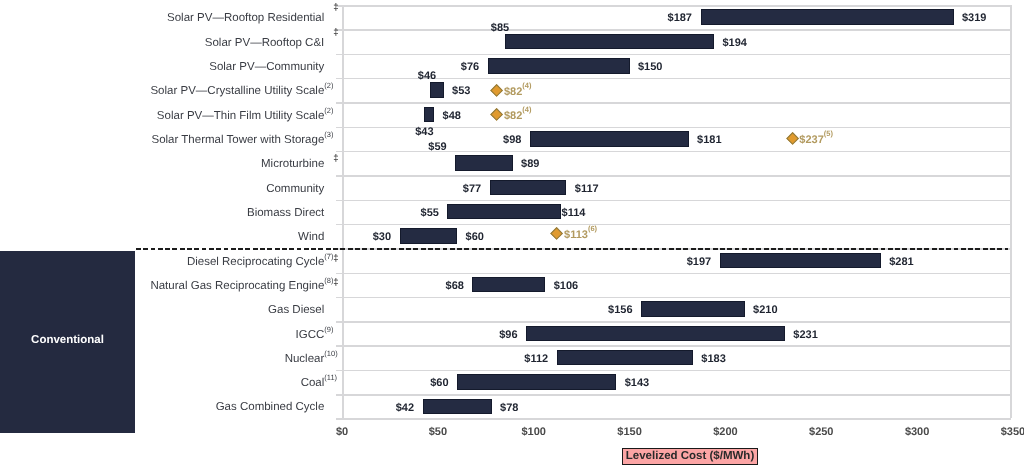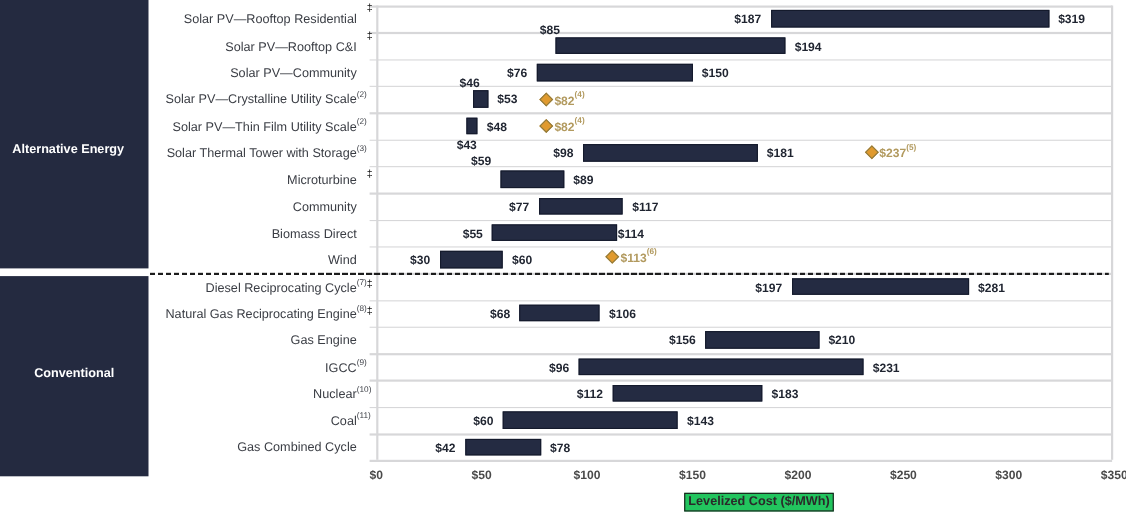--- a/index.html
+++ b/index.html
@@ -40,31 +40,28 @@
   .marker{position:absolute;}
   .mdia{position:absolute;background:#e09a2e;border:1px solid #8d7a3e;transform:rotate(45deg);}
   .mlabel{position:absolute;font-size:11px;font-weight:bold;color:#b29a5f;white-space:nowrap;line-height:14px;}
   .mlabel sup{font-size:7.5px;line-height:0;position:relative;top:-0.32em;}
 
   #sep{position:absolute;height:2px;
     background-image:repeating-linear-gradient(to right,#1c1c1c 0px,#1c1c1c 4.8px,rgba(0,0,0,0) 4.8px,rgba(0,0,0,0) 7.3px);}
 
   .xtick{position:absolute;font-size:11px;font-weight:bold;color:#4a4a4a;text-align:center;width:60px;line-height:14px;}
   #xtitle{
-    position:absolute;border:1.5px solid #1a1a1a;background:#22c55e;
+    position:absolute;border:1.5px solid #1a1a1a;background:#fca5a5;
     font-size:11.5px;font-weight:bold;color:#2a2a2a;text-align:center;
   }
 </style>
 </head>
 <body>
 
 <div id="root">
-<div class="catpanel" style="top:0px;height:243.5px;width:135px;">
-  <div class="caplabel" style="top:129.4px;left:-5.5px;">Alternative Energy</div>
-</div>
 <div class="catpanel" style="top:250.5px;height:182.2px;width:135px;">
   <div class="caplabel" style="top:82.9px;">Conventional</div>
 </div>
 <div id="plot">
   <div class="gridline" style="top:0.00px;"></div>
   <div class="gridline" style="top:24.32px;"></div>
   <div class="gridline" style="top:48.64px;"></div>
   <div class="gridline" style="top:72.96px;"></div>
   <div class="gridline" style="top:97.28px;"></div>
   <div class="gridline" style="top:121.60px;"></div>
@@ -170,21 +167,21 @@
   <div class="vlabel r" style="top:254.66px;left:889.21px;">$281</div>
 </div>
 <div class="row">
   <div class="rowlabel" style="top:278.88px;left:44.3px;width:280px;"><span class="lbltxt"><span>Natural Gas Reciprocating Engine</span><sup>(8)</sup></span></div>
   <div class="dagger" style="top:278.08px;left:333.3px;">‡</div>
   <div class="bar" style="left:472.36px;top:276.93px;width:72.85px;height:15.50px;"></div>
   <div class="vlabel l" style="top:278.98px;right:560.14px;">$68</div>
   <div class="vlabel r" style="top:278.98px;left:553.71px;">$106</div>
 </div>
 <div class="row">
-  <div class="rowlabel" style="top:303.20px;left:44.3px;width:280px;"><span class="lbltxt"><span>Gas Engine</span><sup></sup></span></div>
+  <div class="rowlabel" style="top:303.20px;left:44.3px;width:280px;"><span class="lbltxt"><span>Gas Diesel</span><sup></sup></span></div>
   <div class="bar" style="left:641.07px;top:301.25px;width:103.52px;height:15.50px;"></div>
   <div class="vlabel l" style="top:303.30px;right:391.43px;">$156</div>
   <div class="vlabel r" style="top:303.30px;left:753.09px;">$210</div>
 </div>
 <div class="row">
   <div class="rowlabel" style="top:327.52px;left:44.3px;width:280px;"><span class="lbltxt"><span>IGCC</span><sup>(9)</sup></span></div>
   <div class="bar" style="left:526.04px;top:325.57px;width:258.81px;height:15.50px;"></div>
   <div class="vlabel l" style="top:327.62px;right:506.46px;">$96</div>
   <div class="vlabel r" style="top:327.62px;left:793.35px;">$231</div>
 </div>

